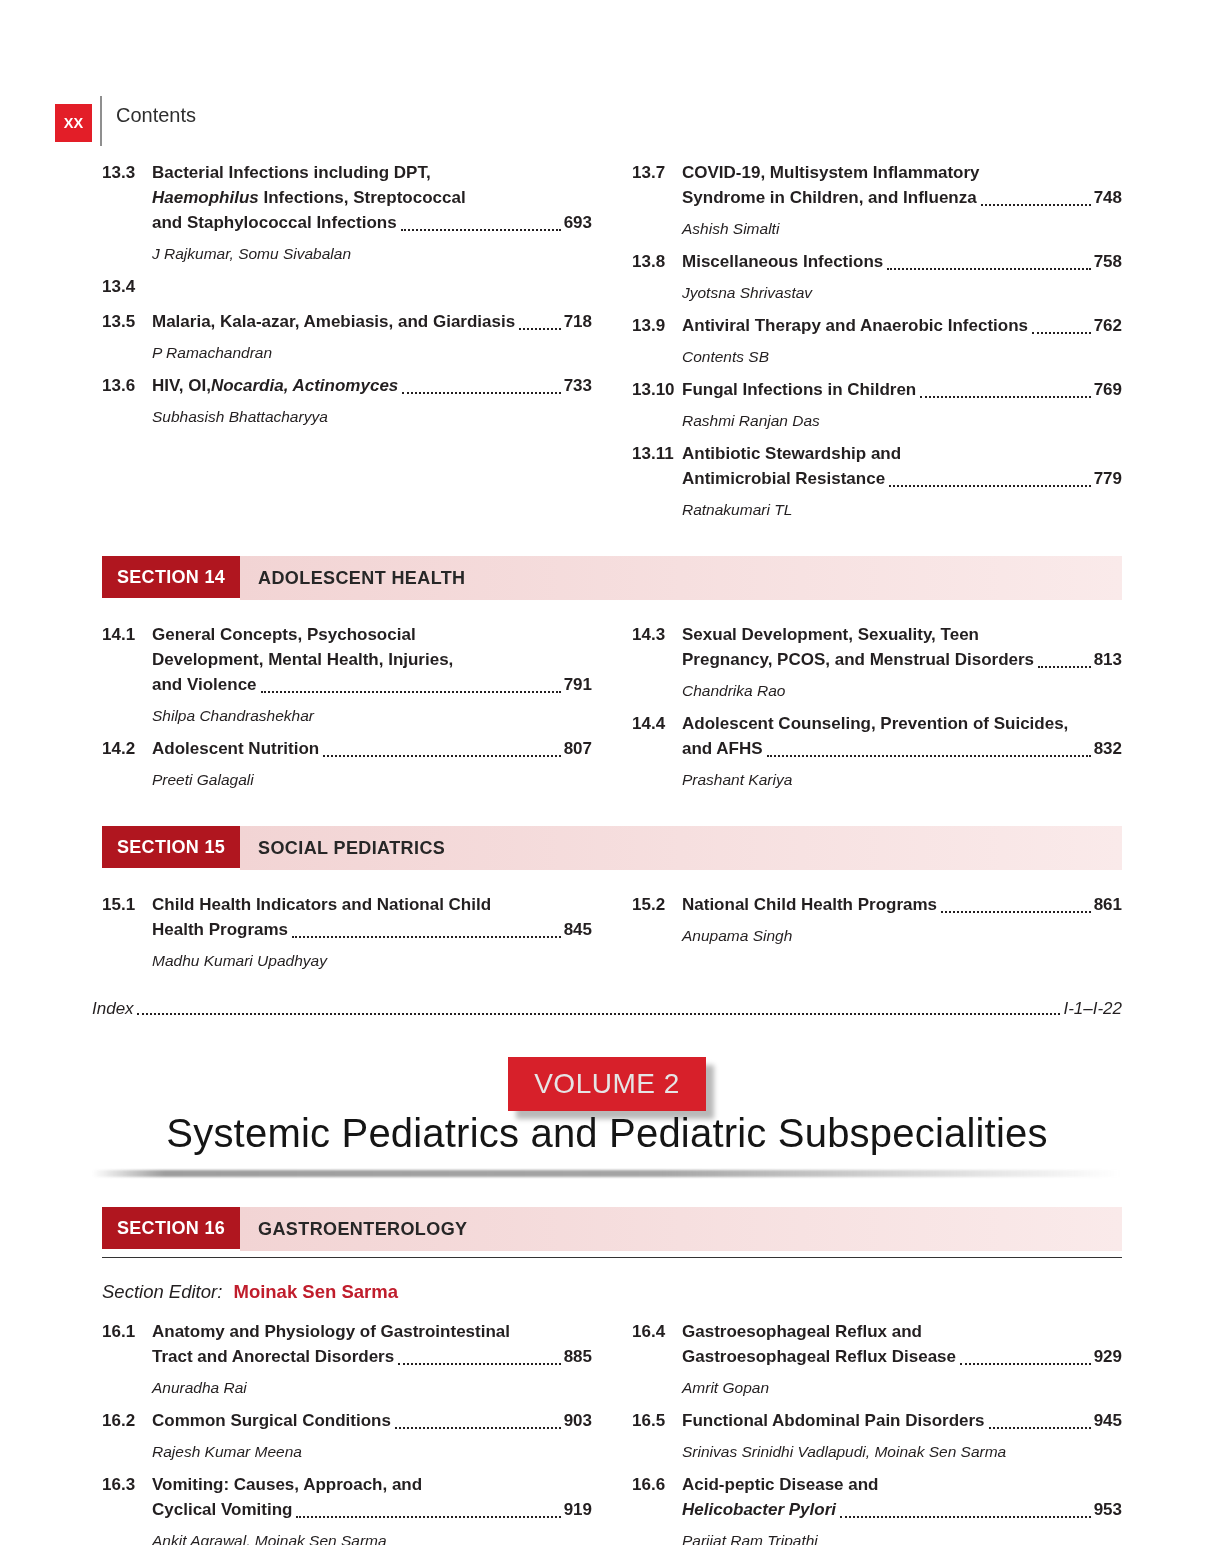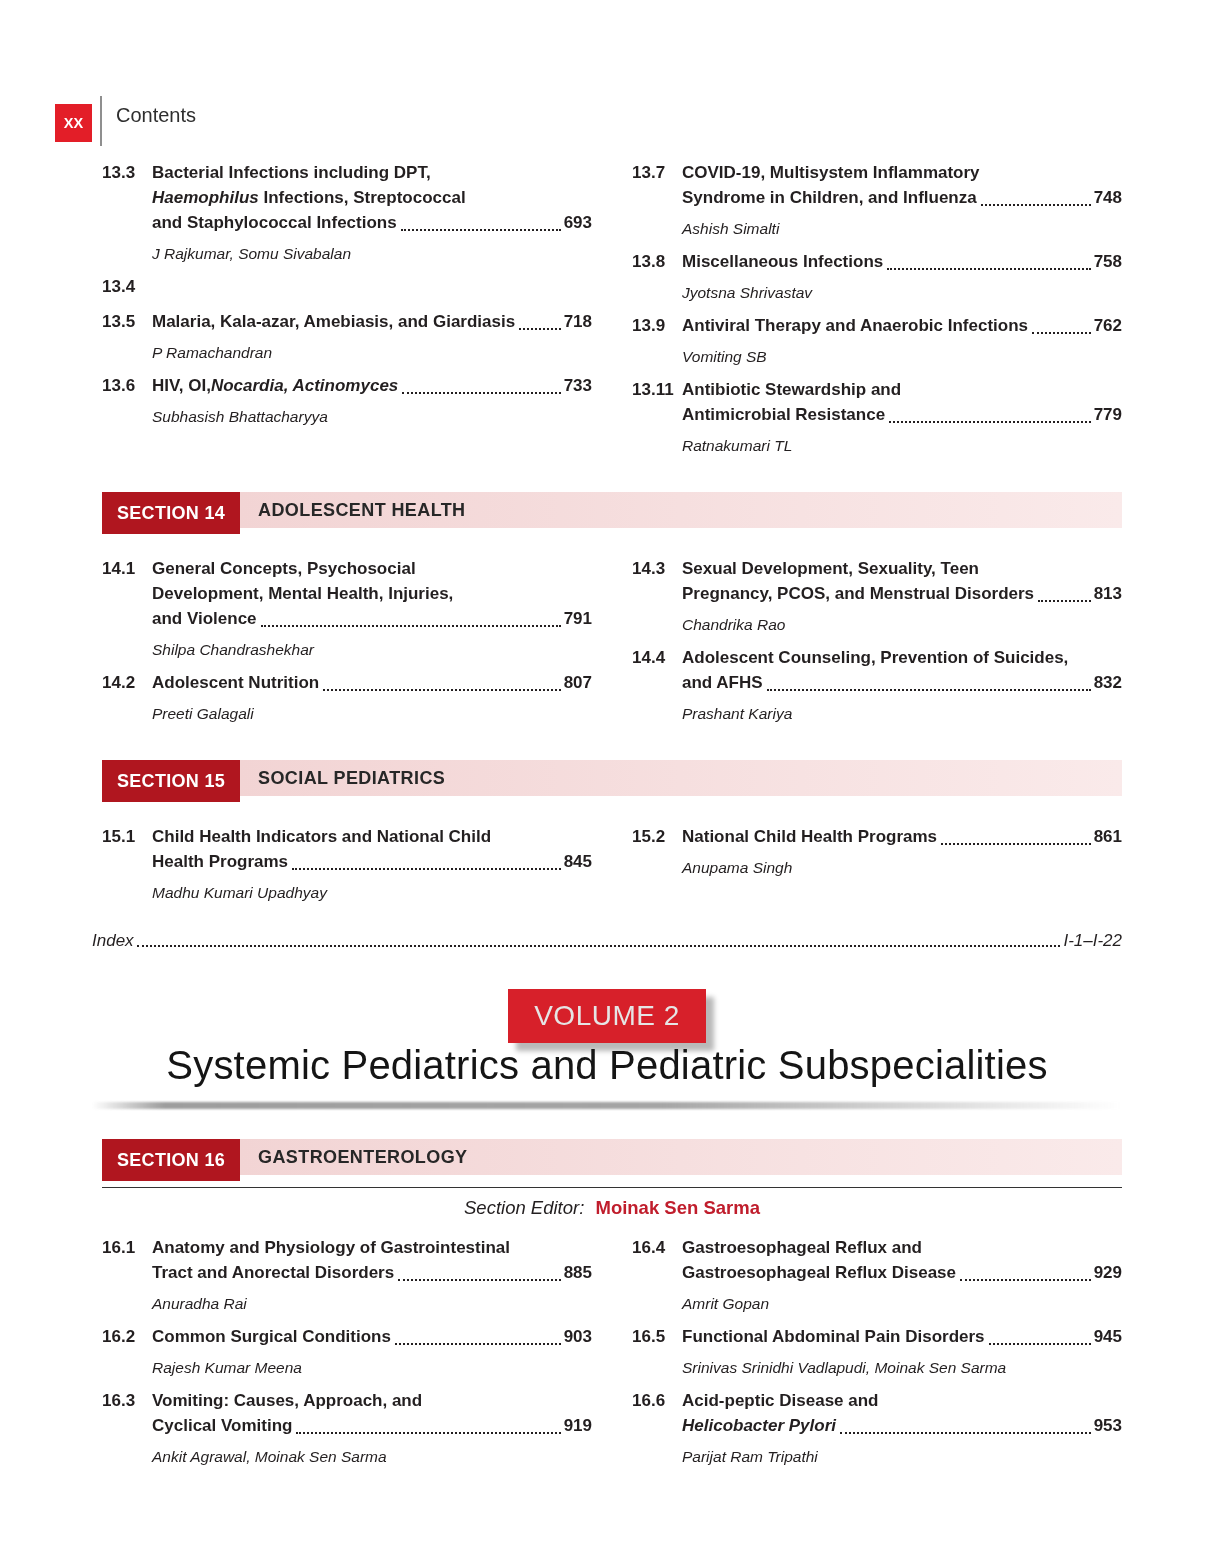--- a/index.html
+++ b/index.html
@@ -47,21 +47,21 @@
   .authors{ font-style:italic; font-size:15.5px; line-height:21px; margin-top:8px; }
 
   
   .section-banner{ display:flex; align-items:flex-start; margin:26px 0 22px 10px; }
   .section-badge{
     background:var(--badge-red); color:#fff; font-weight:bold; font-size:18px;
     height:42px; padding:0 15px; display:flex; align-items:center; letter-spacing:0.3px;
     flex:none;
   }
   .section-title-wrap{
-    flex:1 1 auto; height:36px;
+    flex:1 1 auto; height:44px;
     background:linear-gradient(to right, #f2d4d4, #faeaea);
     display:flex; align-items:center; padding-left:18px;
     font-weight:bold; font-size:18px; color:#272727; letter-spacing:0.4px;
   }
 
   
   .index-line{ display:flex; align-items:flex-end; margin-top:18px; font-size:17px; font-style:italic; }
   .dots-fine{
     flex:1 1 auto; min-width:10px;
     border-bottom:2px dotted var(--text);
@@ -77,22 +77,22 @@
   }
   .volume-title{ font-size:40px; font-weight:normal; color:#151515; letter-spacing:0.2px; }
   .title-rule{
     height:7px; margin-top:14px; border-radius:4px;
     background:linear-gradient(to right, rgba(120,120,120,0) 0%, rgba(105,105,105,0.65) 7%, rgba(105,105,105,0.6) 55%, rgba(140,140,140,0) 100%);
     filter:blur(1.2px);
   }
 
   
   .editor-row{
-    border-top:1.5px solid #333; margin:6px 0 16px 10px; padding-top:9px;
-    text-align:center; font-size:18.5px;
+    border-top:1.5px solid #333; margin:6px 0 16px 10px; padding-top:23px;
+    font-size:18.5px;
   }
   .editor-prefix{ font-style:italic; color:var(--text); }
   .editor-name{ font-weight:bold; color:var(--editor-red); margin-left:6px; }
 </style>
 </head>
 <body>
 
 <header class="page-header">
   <div class="page-num-box">XX</div>
   <div class="header-rule"></div>
@@ -168,21 +168,32 @@
           </div>
         </div>
         <div class="entry">
           <div class="entry-num">13.9</div>
           <div class="entry-body">
             <div class="title-line leader-line">
               <span>Antiviral Therapy and Anaerobic Infections</span>
               <span class="dots"></span>
               <span class="pg">762</span>
             </div>
-            <div class="authors">Vomiting SB</div>
+            <div class="authors">Contents SB</div>
+          </div>
+        </div>
+        <div class="entry">
+          <div class="entry-num">13.10</div>
+          <div class="entry-body">
+            <div class="title-line leader-line">
+              <span>Fungal Infections in Children</span>
+              <span class="dots"></span>
+              <span class="pg">769</span>
+            </div>
+            <div class="authors">Rashmi Ranjan Das</div>
           </div>
         </div>
         <div class="entry">
           <div class="entry-num">13.11</div>
           <div class="entry-body">
             <div class="title-line"><span>Antibiotic Stewardship and</span></div>
             <div class="title-line leader-line">
               <span>Antimicrobial Resistance</span>
               <span class="dots"></span>
               <span class="pg">779</span>

